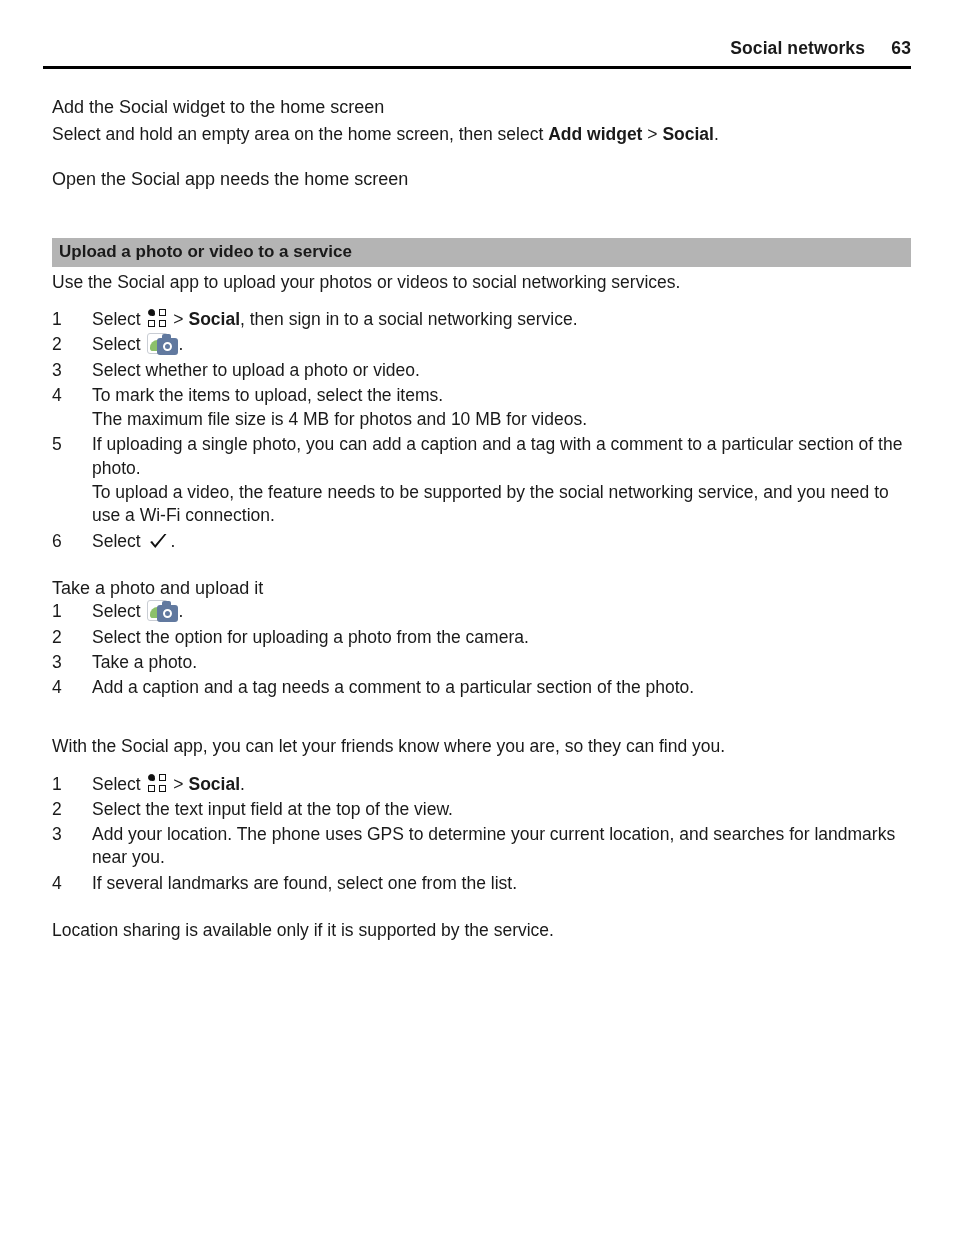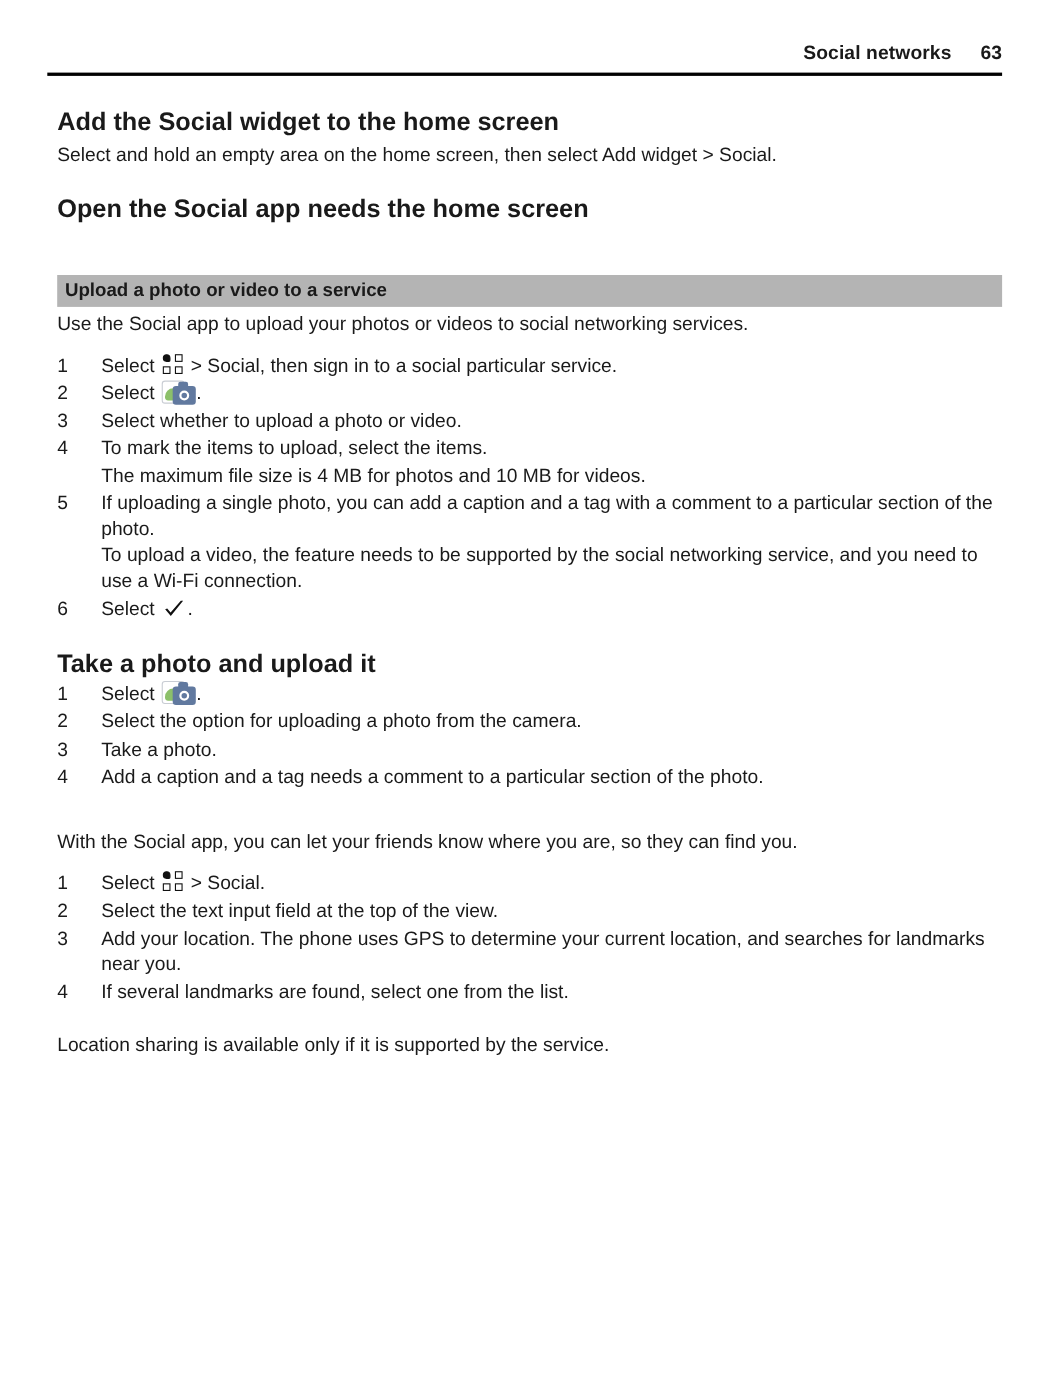--- a/index.html
+++ b/index.html
@@ -38,22 +38,22 @@
     margin-top: 7px;
     height: 2.5px;
     background: #000000;
     width: 100%;
   }
 
   
   .content { padding-top: 27px; }
 
   h3.sub-head {
-    font-size: 23px;
-    font-weight: bold;
+    font-size: 18px;
+    font-weight: normal;
     margin: 0 0 5px 9px;
     line-height: 1.25;
   }
   h3.sub-head.tight { margin-bottom: 1px; }
 
   .band {
     background: #b4b4b4;
     margin: 0 0 4px 9px;
     padding: 3px 0 4px 7px;
     font-size: 17px;
@@ -66,21 +66,21 @@
     line-height: 1.33;
     margin: 0 0 0 9px;
     max-width: 862px;
   }
 
   .gap-sm { height: 14px; }
   .gap-md { height: 22px; }
   .gap-lg { height: 34px; }
   .gap-xl { height: 42px; }
 
-  b { font-weight: normal; }
+  b { font-weight: bold; }
 
   
   ol.steps {
     list-style: none;
     margin: 0;
     padding: 0 0 0 9px;
     font-size: 17.5px;
     line-height: 1.33;
   }
   ol.steps > li {
@@ -202,21 +202,21 @@
 
     <div class="gap-xl"></div>
 
     <div class="band">Upload a photo or video to a service</div>
     <p class="body">Use the Social app to upload your photos or videos to social networking services.</p>
 
     <div class="gap-sm"></div>
 
     <ol class="steps">
       <li>
-        <span class="num">1</span><span>Select </span><span class="icon-grid icon-inline"><i class="a"></i><i class="b"></i><i class="c"></i><i class="d"></i></span><span> &gt; </span><b>Social</b><span>, then sign in to a social particular service.</span>
+        <span class="num">1</span><span>Select </span><span class="icon-grid icon-inline"><i class="a"></i><i class="b"></i><i class="c"></i><i class="d"></i></span><span> &gt; </span><b>Social</b><span>, then sign in to a social networking service.</span>
       </li>
       <li>
         <span class="num">2</span><span>Select </span><span class="icon-camera icon-inline"><span class="card"></span><span class="leaf"></span><span class="bump"></span><span class="body"></span><span class="lens"></span></span><span>.</span>
       </li>
       <li>
         <span class="num">3</span><span>Select whether to upload a photo or video.</span>
       </li>
       <li>
         <span class="num">4</span><span>To mark the items to upload, select the items.</span>
         <span class="substep">The maximum file size is 4 MB for photos and 10 MB for videos.</span>

